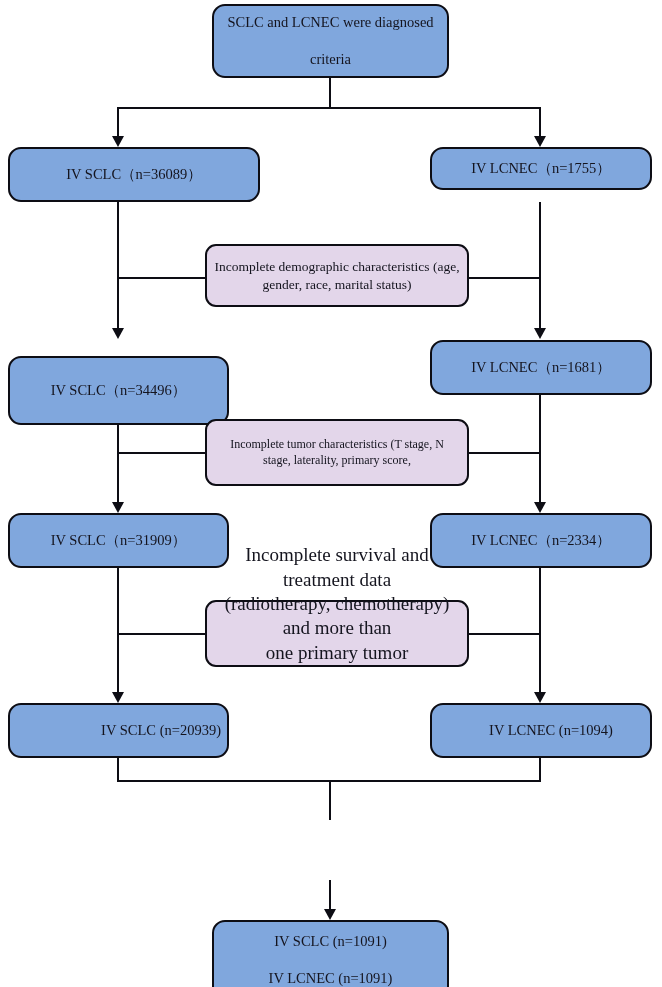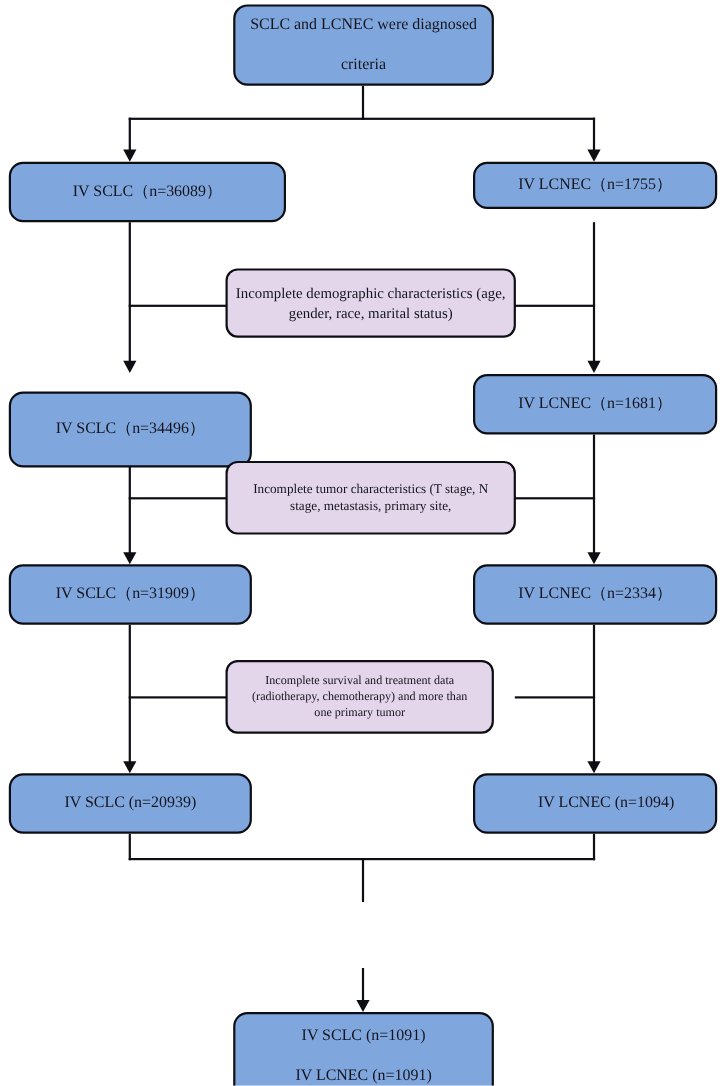--- a/index.html
+++ b/index.html
@@ -111,48 +111,48 @@
   <div class="ln vl" style="left:539px; top:395px; height:112px;"></div>
   <div class="arrow" style="left:112px; top:502px;"></div>
   <div class="arrow" style="left:534px; top:502px;"></div>
 
   <div class="ln hl" style="left:117px; top:452px; width:89px;"></div>
   <div class="ln hl" style="left:468px; top:452px; width:73px;"></div>
 
   <div class="box lilac" style="left:205px; top:419px; width:264px; height:67px; font-size:12px;">
     <span class="txt">
       <span>Incomplete tumor characteristics (T stage, N</span><br>
-      <span>stage, metastasis, primary site,</span><br>
+      <span>stage, laterality, primary score,</span><br>
     </span>
   </div>
 
   <div class="box blue" style="left:8px; top:513px; width:221px; height:55px; font-size:14.5px;">
     <span class="txt">IV SCLC（n=31909）</span>
   </div>
   <div class="box blue" style="left:430px; top:513px; width:222px; height:55px; font-size:14.5px;">
     <span class="txt">IV LCNEC（n=2334）</span>
   </div>
 
   <div class="ln vl" style="left:117px; top:568px; height:129px;"></div>
   <div class="ln vl" style="left:539px; top:568px; height:129px;"></div>
   <div class="arrow" style="left:112px; top:692px;"></div>
   <div class="arrow" style="left:534px; top:692px;"></div>
 
   <div class="ln hl" style="left:117px; top:633px; width:89px;"></div>
   <div class="ln hl" style="left:468px; top:633px; width:73px;"></div>
 
-  <div class="box lilac" style="left:205px; top:600px; width:244px; height:67px; font-size:11px;">
+  <div class="box lilac" style="left:205px; top:600px; width:264px; height:67px; font-size:19px;align-items:flex-end;">
     <span class="txt">
       <span>Incomplete survival and treatment data</span><br>
       <span>(radiotherapy, chemotherapy) and more than</span><br>
       <span>one primary tumor</span>
     </span>
   </div>
 
-  <div class="box blue" style="left:8px; top:703px; width:221px; height:55px; font-size:14.5px;">
+  <div class="box blue" style="left:8px; top:703px; width:221px; height:55px; font-size:14.5px;text-align:right;">
     <span class="txt">IV SCLC (n=20939)</span>
   </div>
   <div class="box blue" style="left:430px; top:703px; width:222px; height:55px; font-size:14.5px;padding-left:20px;">
     <span class="txt">IV LCNEC (n=1094)</span>
   </div>
 
   <div class="ln vl" style="left:117px; top:758px; height:24px;"></div>
   <div class="ln vl" style="left:539px; top:758px; height:24px;"></div>
   <div class="ln hl" style="left:117px; top:780px; width:424px;"></div>
   <div class="ln vl" style="left:329px; top:780px; height:40px;"></div>

